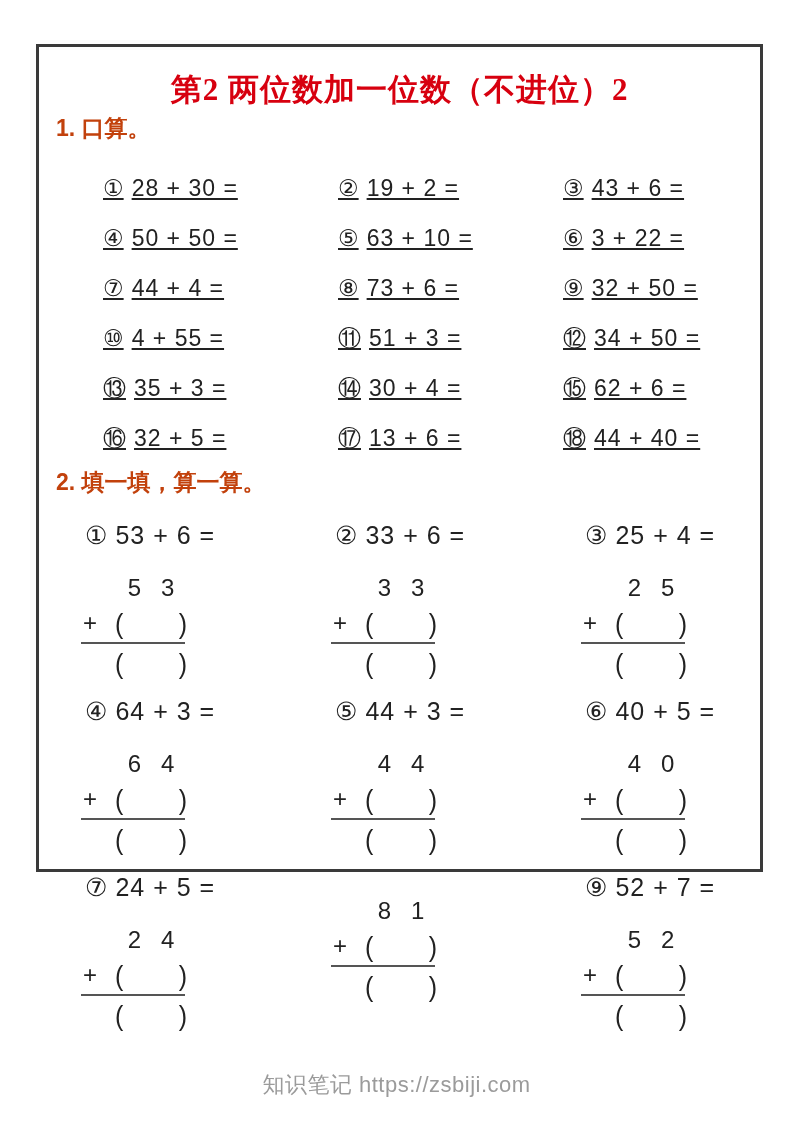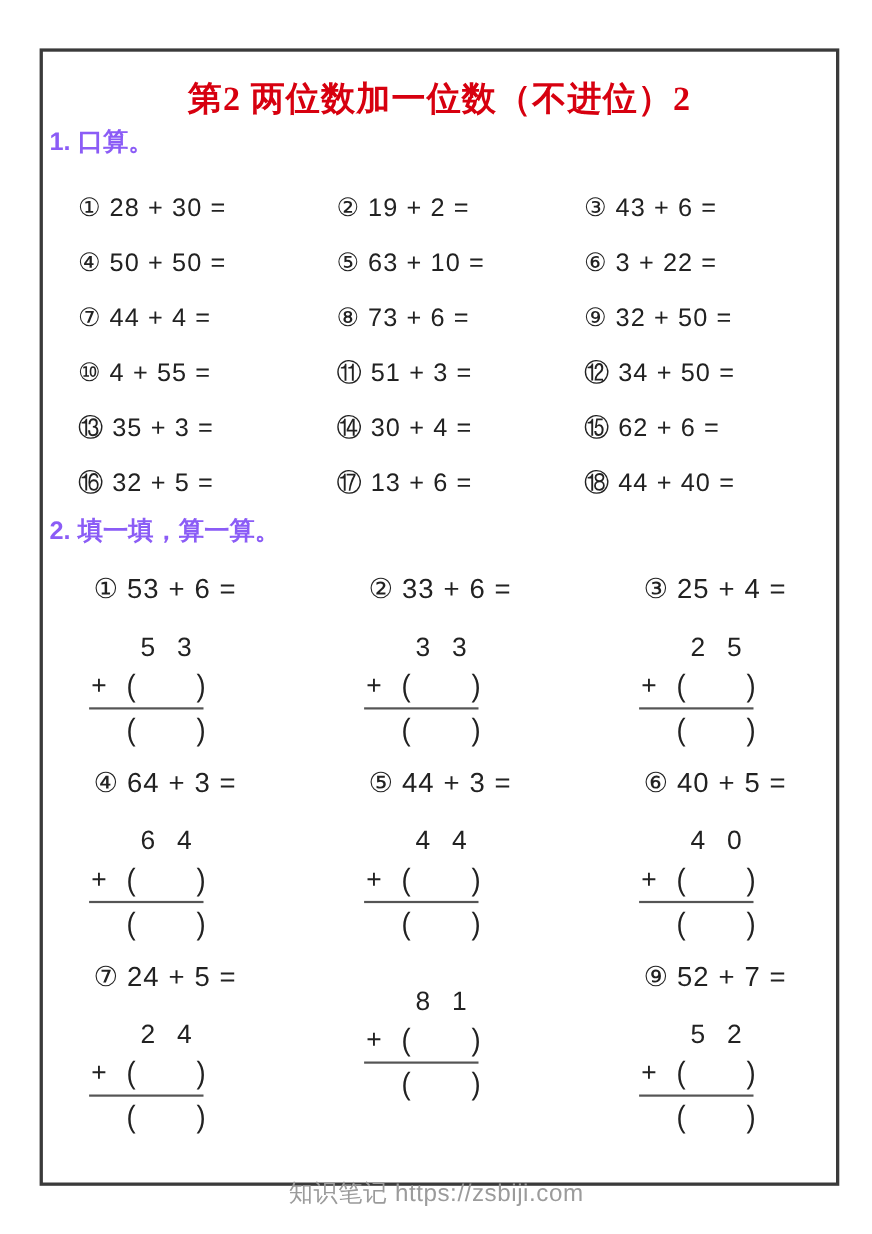--- a/index.html
+++ b/index.html
@@ -7,54 +7,55 @@
     width: 793px; height: 1122px;
     background: #ffffff;
     font-family: "Liberation Sans", sans-serif;
     color: #222222;
   }
   .canvas { position: relative; width: 793px; height: 1122px; overflow: hidden; }
 
   .page-frame {
     position: absolute;
     left: 36px; top: 44px;
-    width: 727px; height: 1034px;
+    width: 727px; height: 828px;
     border: 3px solid #3a3a3a;
     background: #ffffff;
     box-sizing: border-box;
   }
 
   .title {
     position: absolute;
     left: 0; top: 22px; width: 100%;
     text-align: center;
     font-size: 31px;
     font-weight: 800;
     letter-spacing: 1px;
     font-family: "Liberation Serif", "DejaVu Serif", serif;
   }
 
   .sec-heading {
     position: absolute;
-    left: 6px;
+    left: 17px;
     font-size: 23px;
     font-weight: 700;
-    color: #8b5cf6;
+    color: #c2410c;
   }
   .s1-heading { top: 66px; }
   .s2-heading { top: 420px; }
 
   .s1-grid {
     position: absolute;
-    left: 32px; top: 116px;
+    left: 64px; top: 116px;
     width: 670px;
     display: grid;
     grid-template-columns: 235px 225px 210px;
     grid-auto-rows: 50px;
     align-items: center;
+    text-decoration: underline;
   }
   .s1-item { font-size: 23px; white-space: nowrap; }
 
   .pnum { margin-right: 8px; }
   .pexpr { letter-spacing: 1px; }
 
   .s2-grid {
     position: absolute;
     left: 46px; top: 474px;
     width: 670px;

